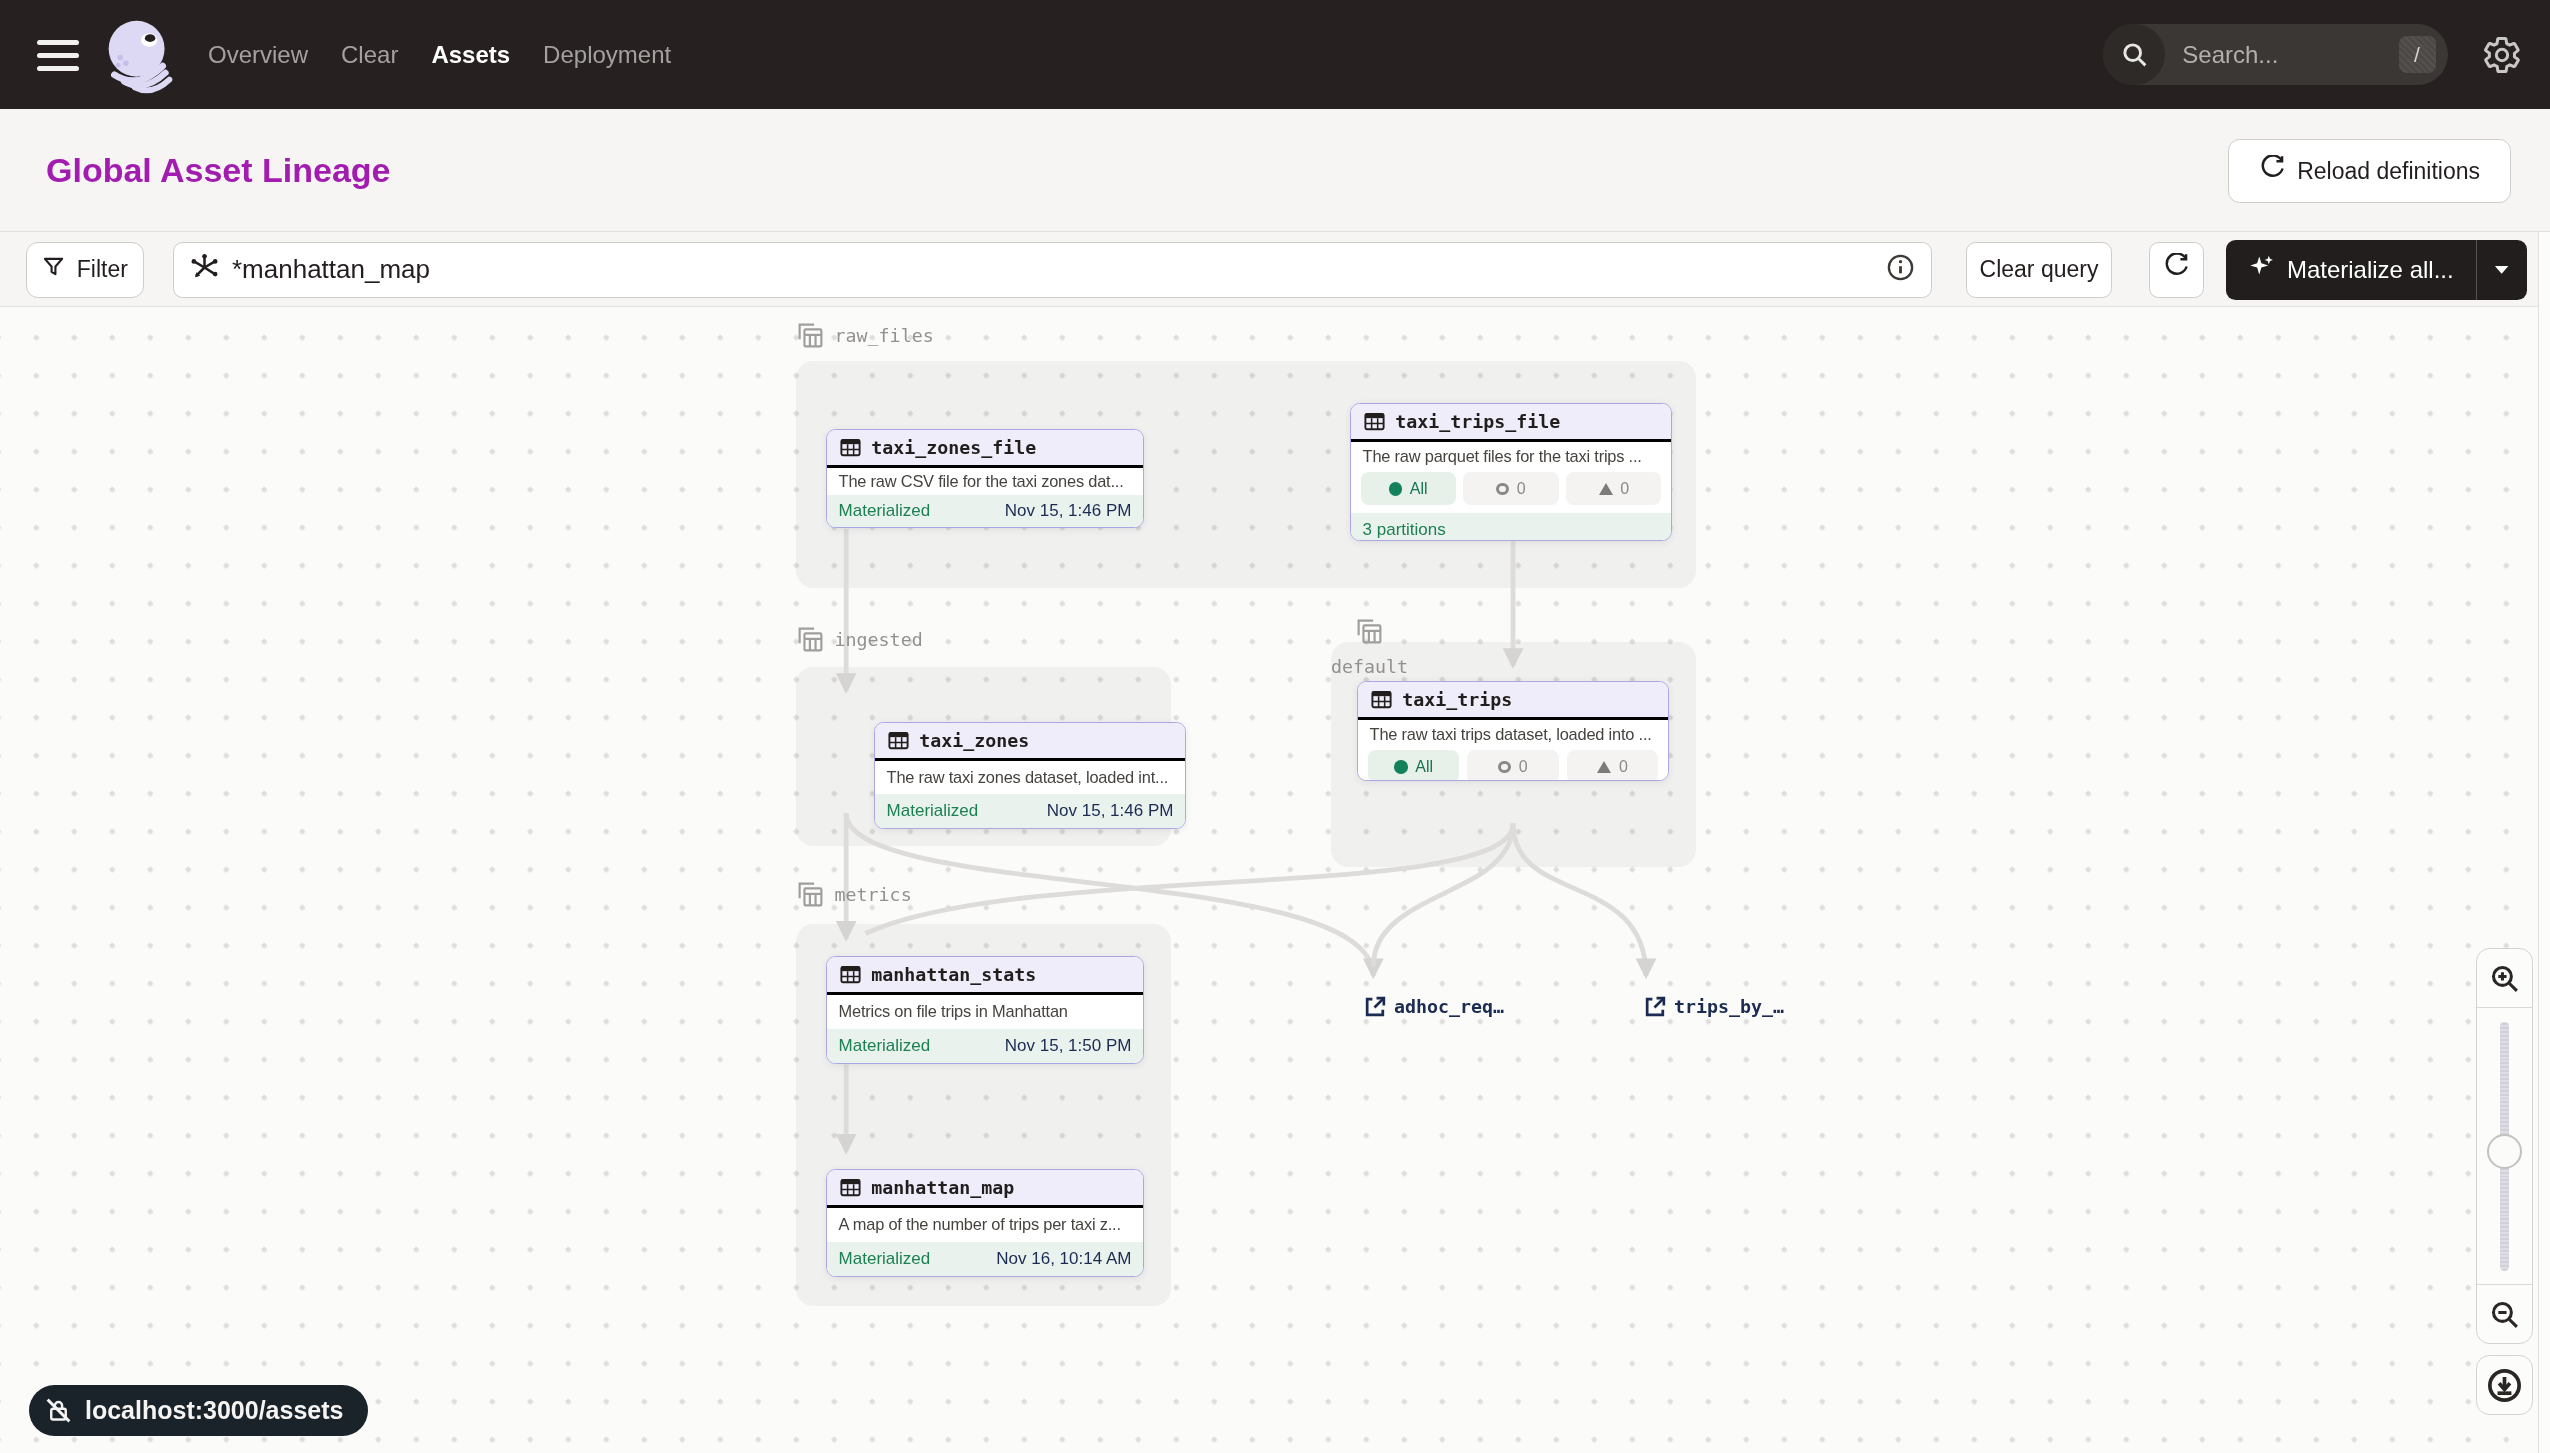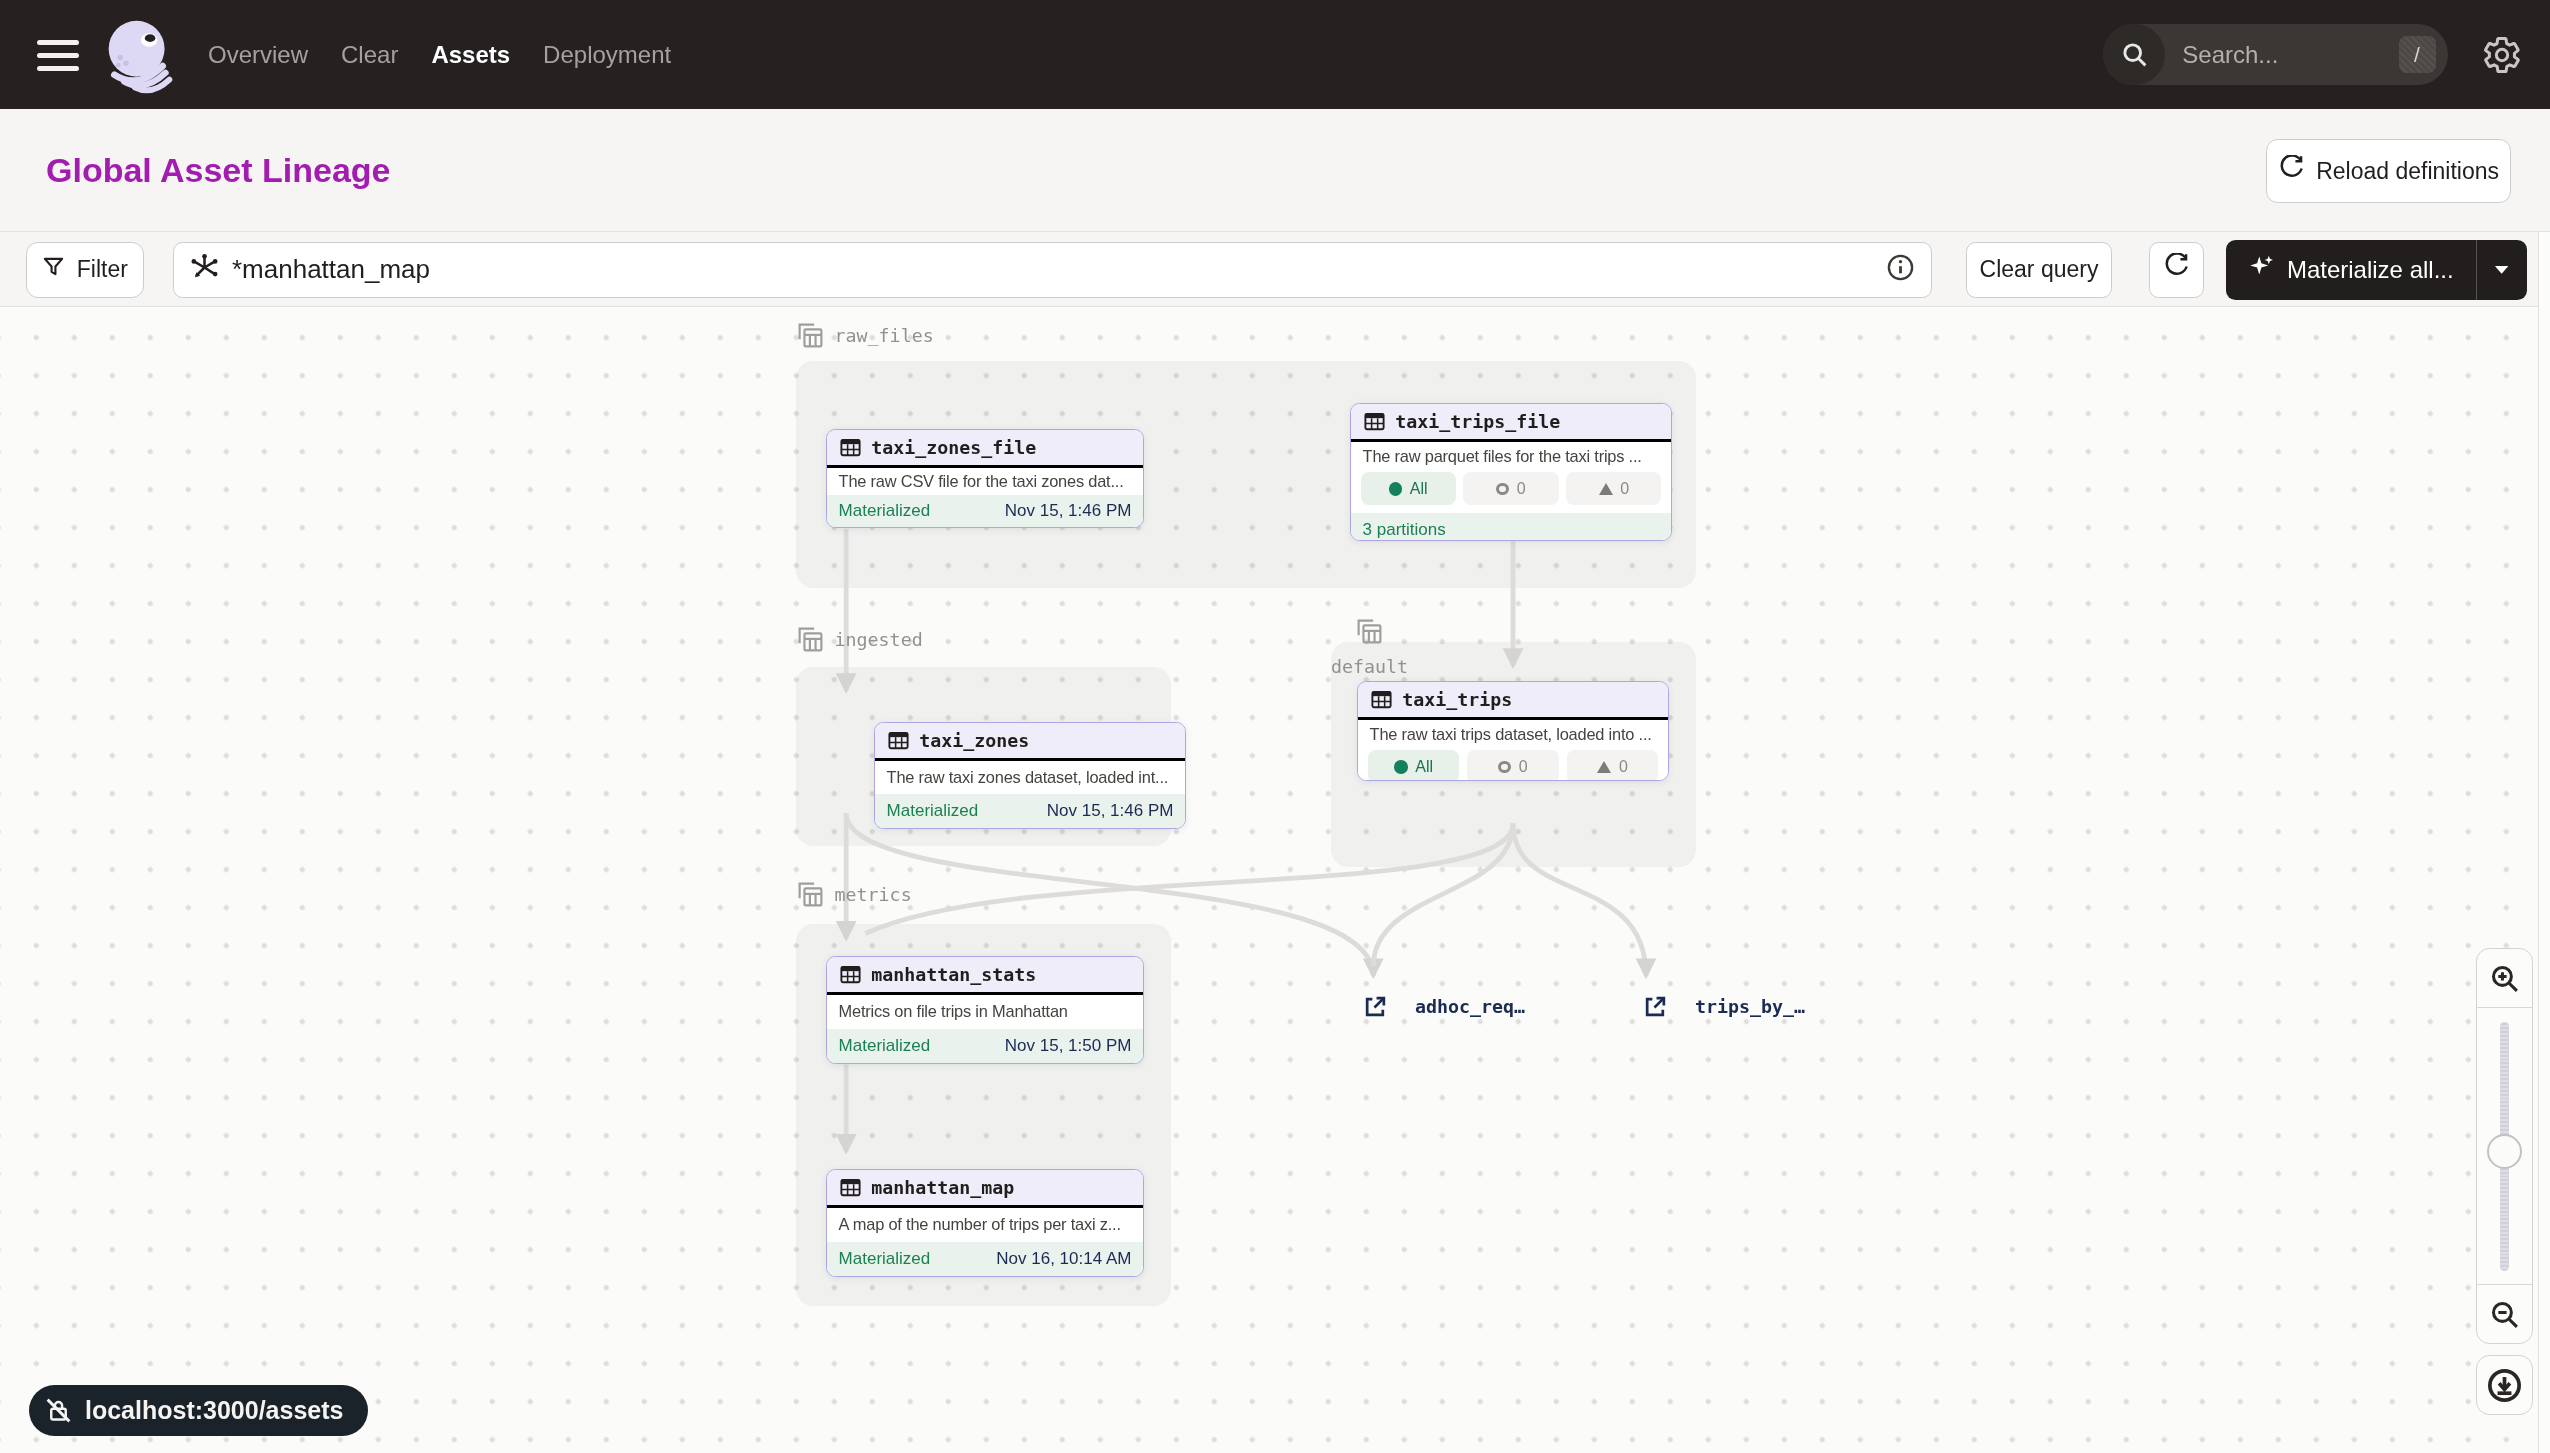--- a/index.html
+++ b/index.html
@@ -26,21 +26,21 @@
     background-image:repeating-linear-gradient(45deg, rgba(255,255,255,.05) 0 1.9px, transparent 1.9px 4.8px); }
   .gear { position:absolute; left:2482px; top:35px; width:40px; height:40px; cursor:pointer; }
 
   
   .pagehead { position:absolute; left:0; top:109px; width:2550px; height:123px;
     background:#F6F5F4; border-bottom:1px solid #E3E1DF; z-index:30; }
   .page-title { position:absolute; left:46px; top:42px; font-size:34px; font-weight:bold; color:#a21caf; }
   .btn { display:flex; align-items:center; justify-content:center; gap:11.6px;
     background:#FFFFFF; border:1px solid #CFCDCA; border-radius:11.6px;
     font-size:23px; color:#221E1D; cursor:pointer; }
-  .reload-btn { position:absolute; right:39px; top:30px; height:64px; padding:0 11px; }
+  .reload-btn { position:absolute; right:39px; top:30px; height:64px; padding:0 30px; }
 
   
   .toolbar { position:absolute; left:0; top:232px; width:2550px; height:75px;
     background:#F6F5F4; border-bottom:1px solid #E3E1DF; z-index:30; }
   .filter-btn { position:absolute; left:26px; top:9.6px; height:56px; width:118px; border-radius:12px; }
   .query { position:absolute; left:173px; top:9.6px; width:1759px; height:56px; background:#FFF;
     border:1px solid #CFCDCA; border-radius:9.6px; display:flex; align-items:center;
     padding:0 15.4px 0 15.4px; cursor:text; }
   .query-val { margin-left:11.6px; font-size:26px; color:#221E1D; flex:1; }
   .clear-btn { position:absolute; left:1966px; top:9.6px; height:56px; width:146px; border-radius:9.6px; }
@@ -78,21 +78,21 @@
     display:flex; align-items:center; justify-content:center; gap:7.7px; }
   .badge-all { background:#E7F1EA; color:#187450; }
   .badge-zero { background:#F4F3F2; color:#8B8987; }
   .dot-green { width:13.5px; height:13.5px; border-radius:50%; background:#12815C; }
   .ring-gray { width:12.5px; height:12.5px; border-radius:50%; border:3.4px solid #8B8987; }
   .tri-gray { width:0; height:0; border-left:7.7px solid transparent; border-right:7.7px solid transparent;
     border-bottom:12.5px solid #7D7B79; }
   .part-footer { background:#EAF2EE; padding:6.7px 11.6px; font-size:17px; color:#1C8152; flex:1;
     display:flex; align-items:center; }
 
-  .ext-node { position:absolute; display:flex; align-items:center; gap:27px; cursor:pointer;
+  .ext-node { position:absolute; display:flex; align-items:center; gap:6px; cursor:pointer;
     font-family:"DejaVu Sans Mono", monospace; font-weight:bold; font-size:18.3px; color:#1B2B52; }
 
   
   .urlbadge { position:absolute; left:29px; top:1385px; height:51px; background:#1A222A;
     border-radius:26px; display:flex; align-items:center; gap:11.6px; padding:0 25px 0 15.4px; z-index:50; }
   .urlbadge span { color:#F5F4F3; font-size:25px; font-weight:bold; }
 
   
   .zoom-panel { position:absolute; left:2476px; top:948px; width:57px; background:#FCFCFB;
     border:1.4px solid #D5D3D1; border-radius:13.5px; overflow:hidden; z-index:45; }

